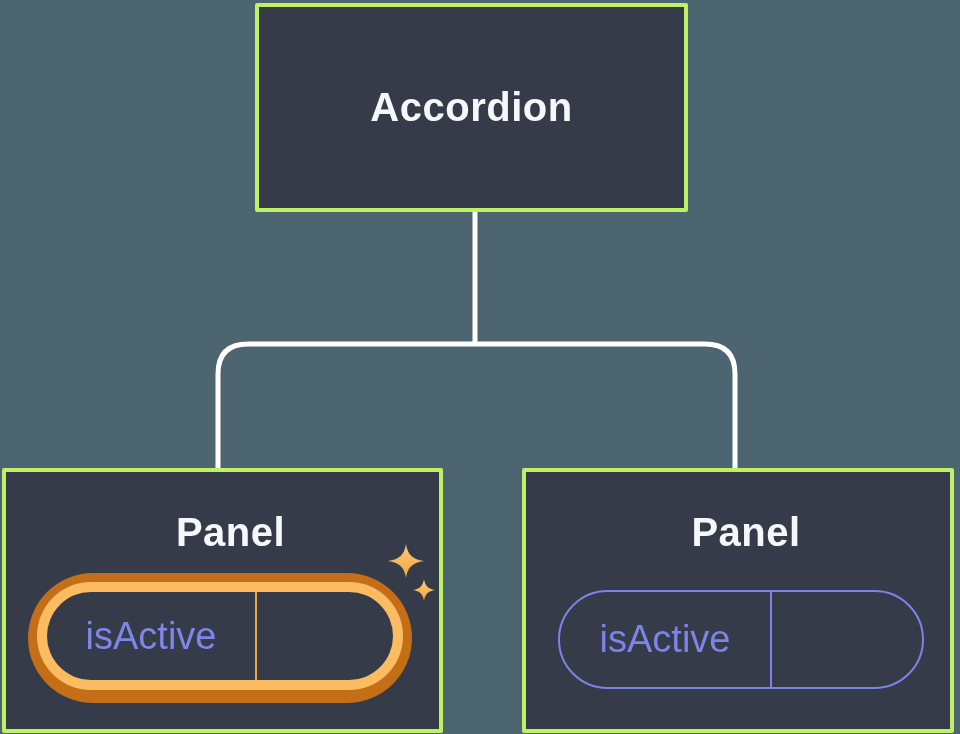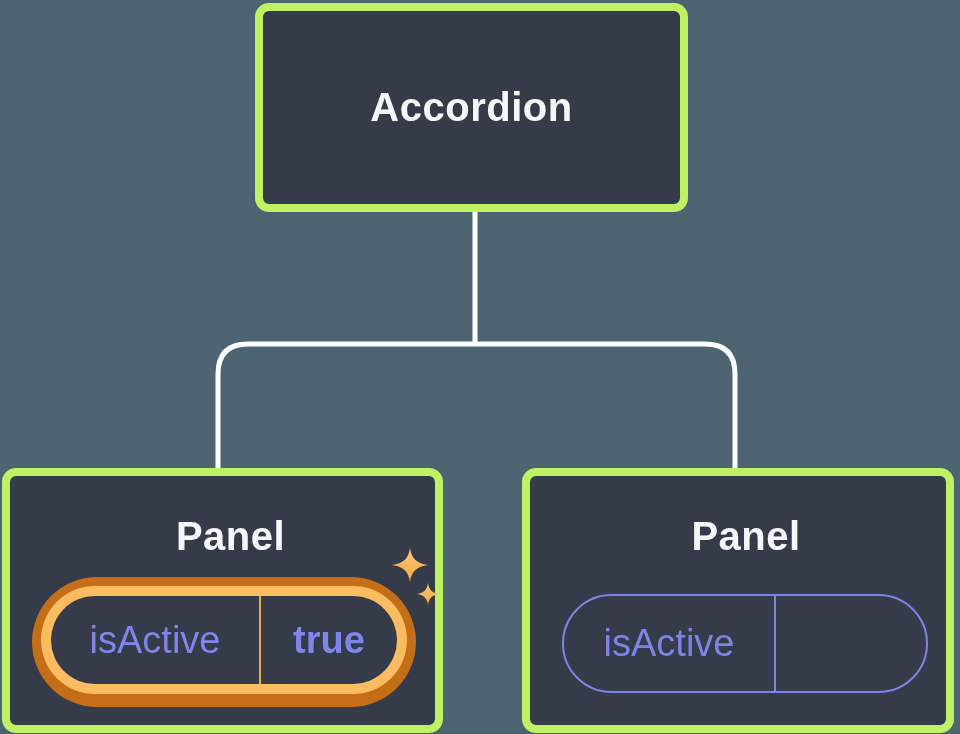--- a/index.html
+++ b/index.html
@@ -13,22 +13,22 @@
     background:#4C6570;
     overflow:hidden;
   }
   .connectors{
     position:absolute;left:0;top:0;
     pointer-events:none;
   }
   .node{
     position:absolute;
     background:#353B48;
-    border:8px solid #bef264;
-    border-radius:14px;
+    border:4px solid #bef264;
+    border-radius:2px;
     box-sizing:border-box;
   }
   .node-root{
     left:255px;top:3px;width:433px;height:209px;
     display:flex;align-items:center;justify-content:center;
   }
   .root-label{
     color:#F6F7F9;font-size:40px;font-weight:600;letter-spacing:.5px;
   }
   .node-panel-left{left:2px;top:468px;width:441px;height:265px;}
@@ -106,21 +106,20 @@
   </div>
 
   <div class="node node-panel-left">
     <div class="panel-title">Panel</div>
 
     <div class="pill-active-outer">
       <div class="pill-active-mid">
         <div class="pill-active-inner">
           <div class="cell cell-prop">isActive</div>
           <div class="pill-active-divider"></div>
-          <div class="cell cell-value">true</div>
         </div>
       </div>
     </div>
 
     <svg class="sparkles" width="58" height="64" viewBox="0 0 58 64">
       <defs>
         <linearGradient id="sparkGrad" x1="0" y1="0" x2="0" y2="1">
           <stop offset="0" stop-color="#FCC97E"></stop>
           <stop offset="1" stop-color="#F2A53E"></stop>
         </linearGradient>

